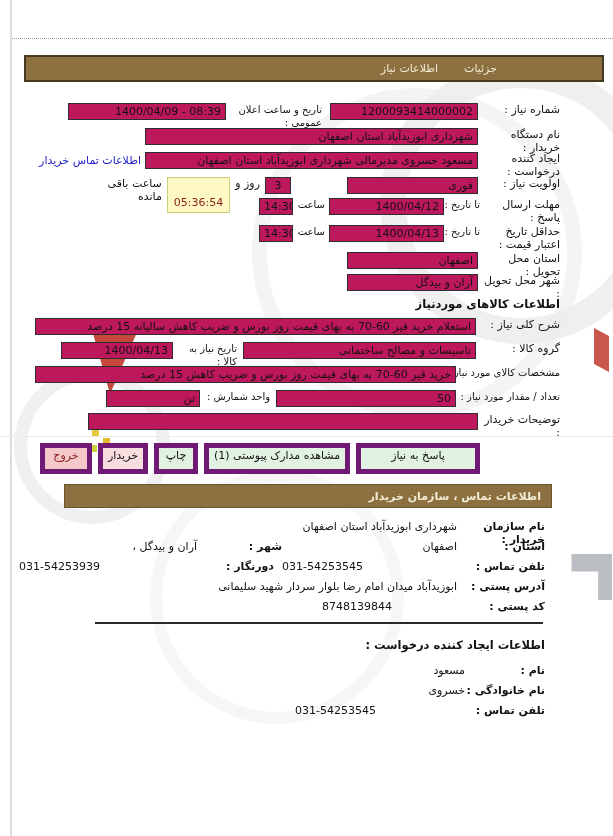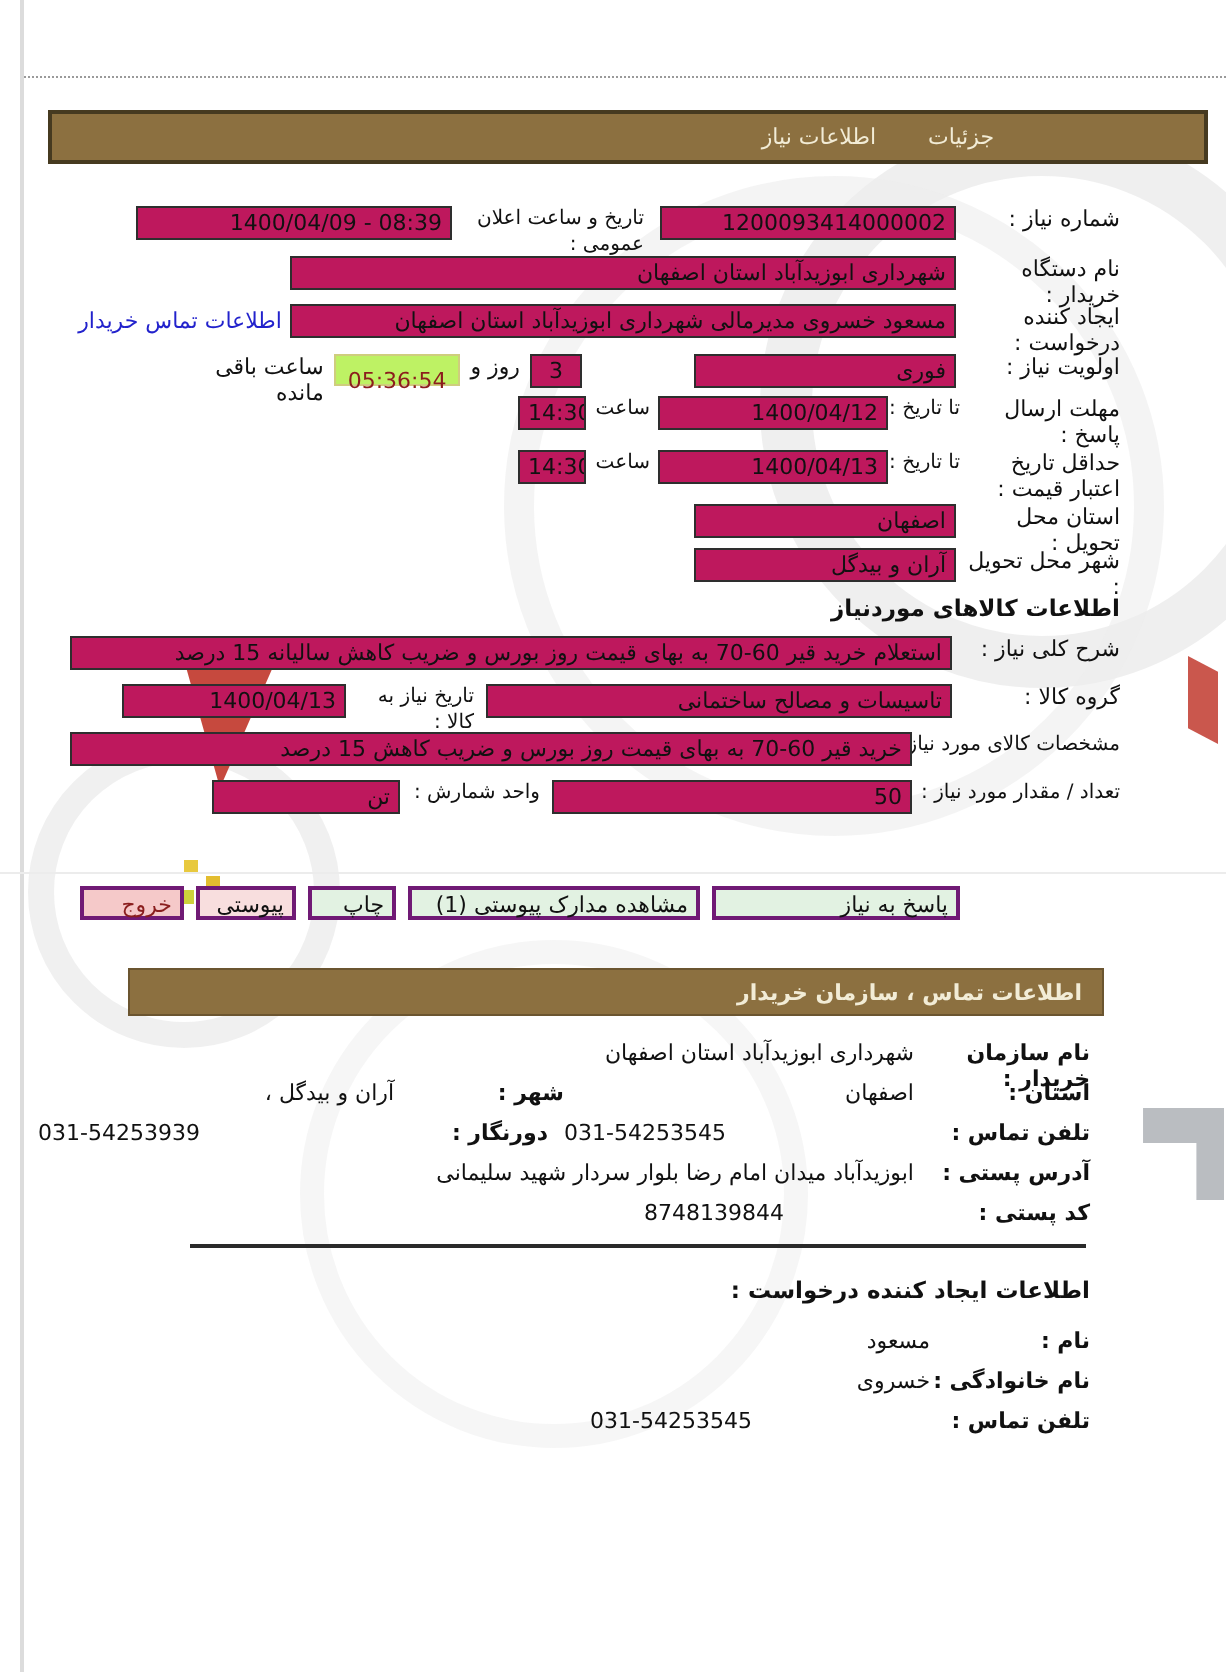--- a/index.html
+++ b/index.html
@@ -28,29 +28,29 @@
   .tab{color:#f2ecd6;font-size:11px;cursor:pointer;}
   
   .row{position:absolute;right:53px;left:30px;display:flex;align-items:flex-start;gap:4px;z-index:2;}
   .lbl{text-align:right;line-height:13px;flex:0 0 auto;}
   .bx{border:1px solid #2e2e2e;background:#be185d;height:17px;line-height:15px;box-sizing:border-box;
       padding:0 4px;text-align:right;overflow:hidden;white-space:nowrap;flex:0 0 auto;}
   .grow{flex:1 1 auto;}
   .ltr{direction:ltr;unicode-bidi:isolate;}
   .small{font-size:10px;}
   .link{color:#2222cc;cursor:pointer;white-space:nowrap;padding-top:2px;}
-  .hl{background:#bef264;color:#8b1d1d;border:1px solid #cfcd7e;height:16px;line-height:15px;
-      padding:5px 6px;box-sizing:border-box;}
+  .hl{background:#fef9c3;color:#8b1d1d;border:1px solid #cfcd7e;height:16px;line-height:15px;
+      padding:17px 6px;box-sizing:border-box;}
   .cdwrap{display:flex;align-items:flex-start;gap:5px;margin-right:52px;}
   .sectitle{position:absolute;right:53px;font-weight:bold;font-size:11.5px;z-index:2;}
   .faintline{position:absolute;left:0;right:0;top:436px;border-top:1px solid #ececec;z-index:1;}
   
   .btnrow{position:absolute;right:133px;top:443px;display:flex;gap:6px;z-index:2;}
-  .btn{height:17px;line-height:15px;border:2px solid #701a75;box-sizing:border-box;
-       text-align:right;font-size:11px;cursor:pointer;background:#e2f2e2;padding:0 4px;}
+  .btn{height:31px;line-height:15px;border:5px solid #701a75;box-sizing:border-box;
+       text-align:center;font-size:11px;cursor:pointer;background:#e2f2e2;padding:0 4px;}
   .btn.pink{background:#f8dede;}
   .btn.exit{background:#f5c9c9;color:#8a1e1e;}
   
   .bar2{position:absolute;left:64px;right:61px;top:484px;height:24px;background:#8c7040;
         border:1px solid #6b5530;box-sizing:border-box;display:flex;align-items:center;
         padding-right:10px;color:#f2ecd6;font-weight:bold;z-index:2;}
   .crow{position:absolute;right:68px;left:40px;display:flex;align-items:flex-start;z-index:2;}
   .clbl{font-weight:bold;text-align:right;flex:0 0 auto;}
   .cval{text-align:right;padding-left:8px;flex:0 0 auto;}
   .divider{position:absolute;right:70px;left:95px;top:622px;border-top:2px solid #2a2a2a;z-index:2;}
@@ -153,28 +153,32 @@
     <span class="bx grow">خرید قیر 60-70 به بهای قیمت روز بورس و ضریب کاهش 15 درصد</span>
   </div>
 
   <div class="row" style="top:390px;">
     <span class="lbl small" style="width:100px;white-space:nowrap;">تعداد / مقدار مورد نیاز :</span>
     <span class="bx ltr" style="width:180px;text-align:right;">50</span>
     <span class="lbl small" style="width:66px;margin-right:2px;">واحد شمارش :</span>
     <span class="bx" style="width:94px;">تن</span>
   </div>
 
+  <div class="row" style="top:413px;left:88px;">
+    <span class="lbl" style="width:78px;">توضیحات خریدار :</span>
+    <span class="bx grow"></span>
+  </div>
 
   <div class="faintline"></div>
 
   <div class="btnrow">
     <span class="btn" style="width:124px;">پاسخ به نیاز</span>
     <span class="btn" style="width:146px;">مشاهده مدارک پیوستی (1)</span>
     <span class="btn" style="width:44px;">چاپ</span>
-    <span class="btn pink" style="width:50px;">پیوستی</span>
+    <span class="btn pink" style="width:50px;">خریدار</span>
     <span class="btn exit" style="width:52px;">خروج</span>
   </div>
 
   <div class="bar2">
     <span>اطلاعات تماس ، سازمان خریدار</span>
   </div>
 
   <div class="crow" style="top:520px;">
     <span class="clbl" style="width:88px;">نام سازمان خریدار :</span>
     <span class="cval" style="width:300px;padding-left:0;">شهرداری ابوزیدآباد استان اصفهان</span>

